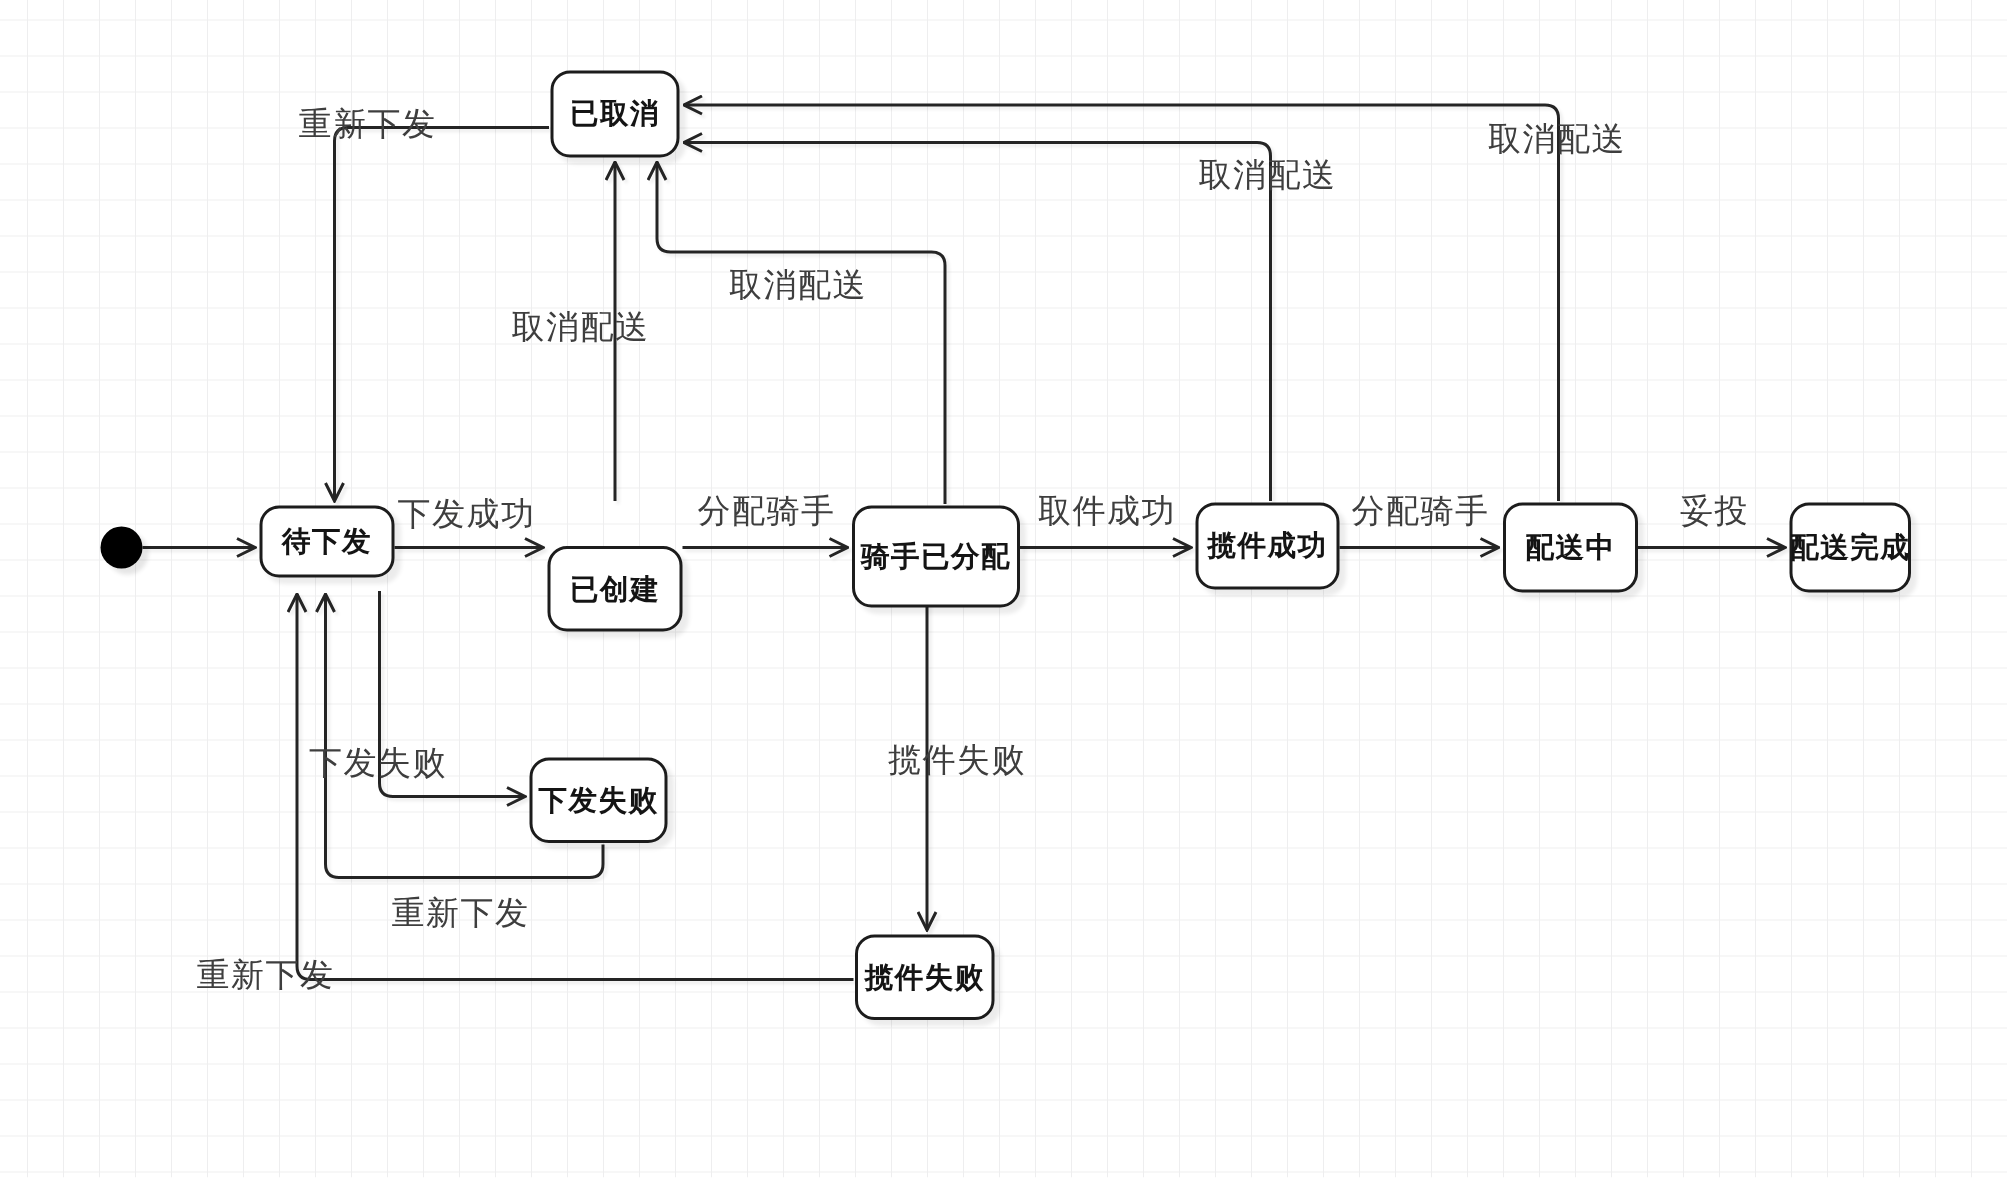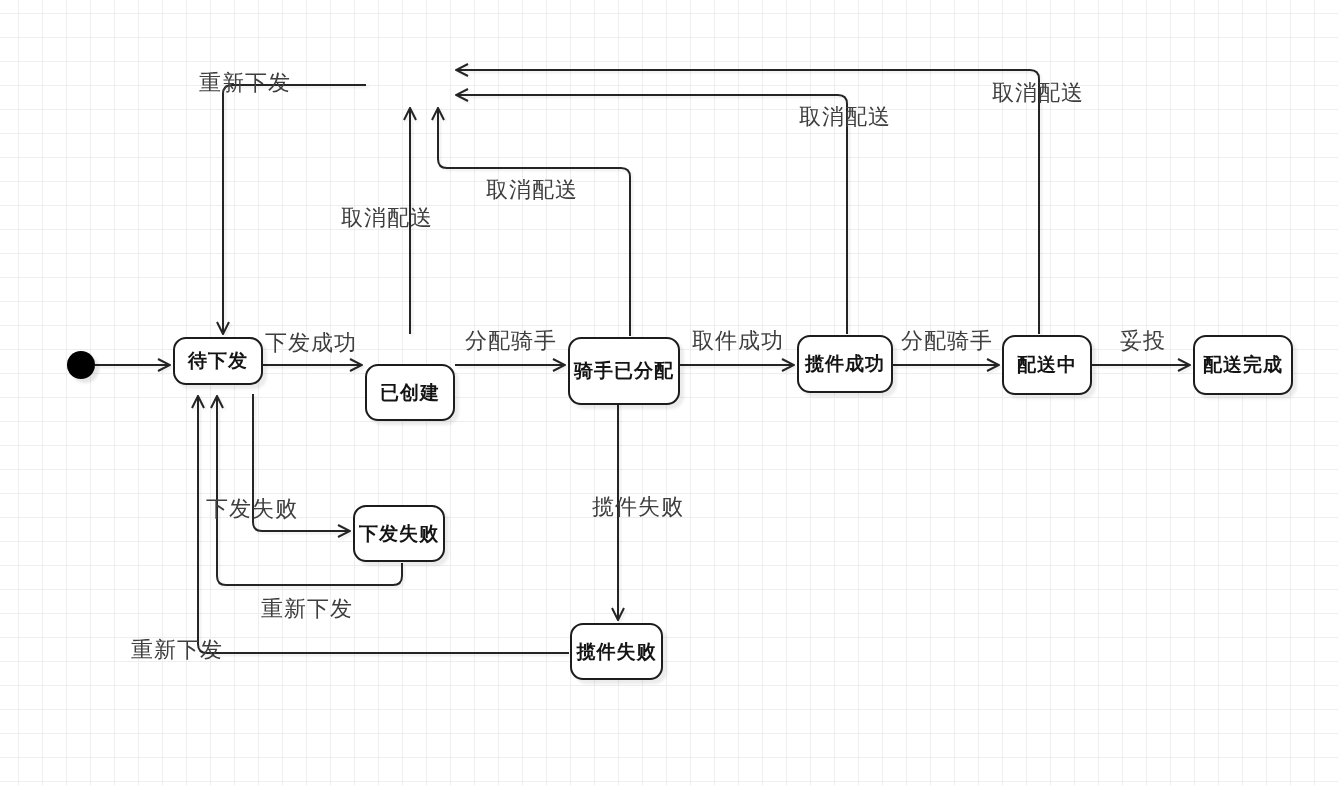--- a/index.html
+++ b/index.html
@@ -85,26 +85,27 @@
       <path class="edge" d="M 630 336 L 630 177 Q 630 168 621 168 L 447 168 Q 438 168 438 159 L 438 108" marker-end="url(#openArrow)"></path>
       <path class="edge" d="M 847 334 L 847 104 Q 847 95 838 95 L 456 95" marker-end="url(#openArrow)"></path>
       <path class="edge" d="M 1039 334 L 1039 79 Q 1039 70 1030 70 L 456 70" marker-end="url(#openArrow)"></path>
       <path class="edge" d="M 366 85 L 232 85 Q 223 85 223 94 L 223 334" marker-end="url(#openArrow)"></path>
       <path class="edge" d="M 253 394 L 253 522 Q 253 531 262 531 L 350 531" marker-end="url(#openArrow)"></path>
       <path class="edge" d="M 402 563 L 402 576 Q 402 585 393 585 L 226 585 Q 217 585 217 576 L 217 396" marker-end="url(#openArrow)"></path>
       <path class="edge" d="M 618 396 L 618 620" marker-end="url(#openArrow)"></path>
       <path class="edge" d="M 569 653 L 207 653 Q 198 653 198 644 L 198 396" marker-end="url(#openArrow)"></path>
     </svg>
     <div class="initial-state" style="left: 67px; top: 351px; width: 28px; height: 28px;"></div>
+    <div class="state-node" style="left: 367px; top: 47px; width: 86px; height: 58px;">已取消</div>
     <div class="state-node" style="left: 173px; top: 337px; width: 90px; height: 48px;">待下发</div>
     <div class="state-node" style="left: 365px; top: 336px; width: 90px; height: 57px; margin-top: 28px;">已创建</div>
     <div class="state-node" style="left: 568px; top: 337px; width: 112px; height: 68px;">骑手已分配</div>
     <div class="state-node" style="left: 1002px; top: 335px; width: 90px; height: 60px;">配送中</div>
     <div class="state-node" style="left: 797px; top: 335px; width: 96px; height: 58px;">揽件成功</div>
-    <div class="state-node" style="left: 1193px; top: 335px; width: 100px; height: 60px;">配送完成</div>
+    <div class="state-node" style="left: 1193px; top: 335px; width: 81px; height: 60px;">配送完成</div>
     <div class="state-node" style="left: 353px; top: 505px; width: 92px; height: 57px;">下发失败</div>
     <div class="state-node" style="left: 570px; top: 623px; width: 93px; height: 57px;">揽件失败</div>
     <div class="edge-label" style="left: 311px; top: 343px;">下发成功</div>
     <div class="edge-label" style="left: 511px; top: 341px;">分配骑手</div>
     <div class="edge-label" style="left: 738px; top: 341px;">取件成功</div>
     <div class="edge-label" style="left: 947px; top: 341px;">分配骑手</div>
     <div class="edge-label" style="left: 1143px; top: 341px;">妥投</div>
     <div class="edge-label" style="left: 387px; top: 218px;">取消配送</div>
     <div class="edge-label" style="left: 532px; top: 190px;">取消配送</div>
     <div class="edge-label" style="left: 845px; top: 117px;">取消配送</div>

